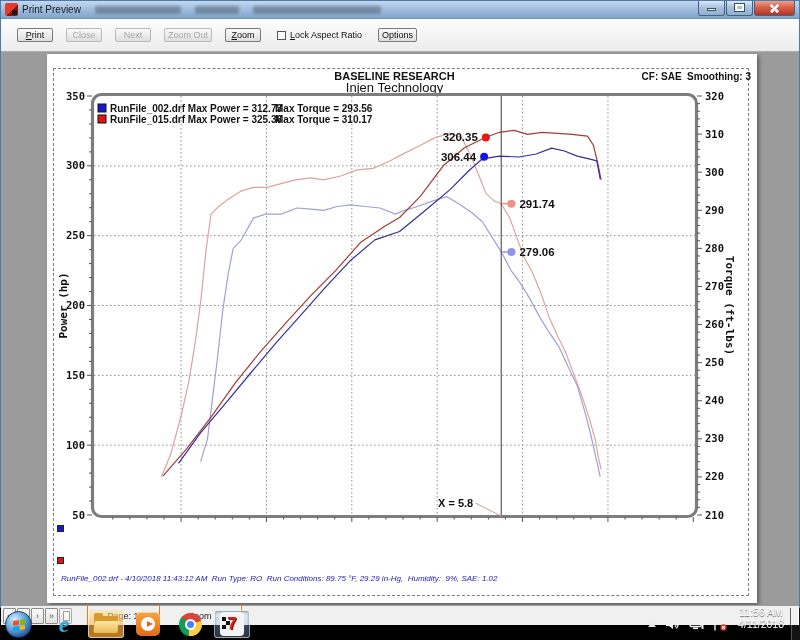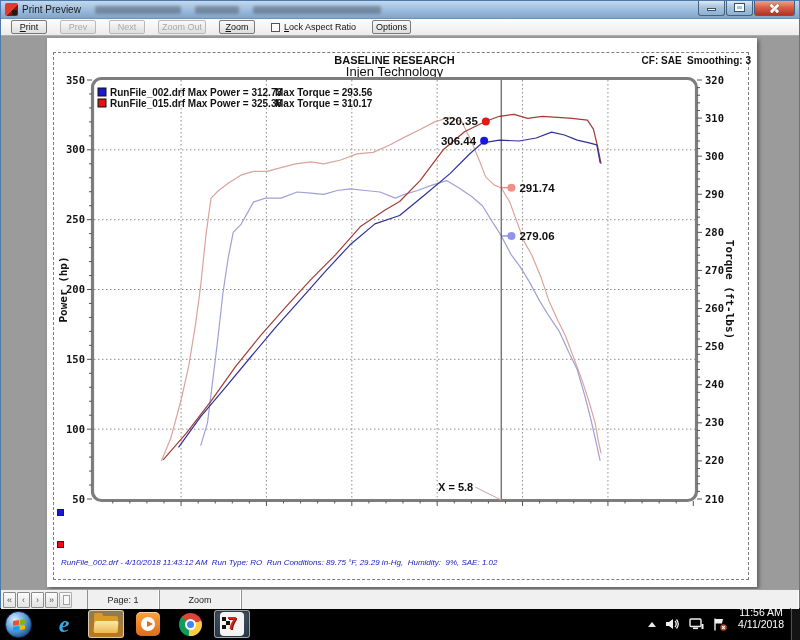--- a/index.html
+++ b/index.html
@@ -16,21 +16,21 @@
   .caption-buttons{position:absolute;right:4px;top:0;display:flex;}
   .cap-btn{width:27px;height:15px;border:1px solid #44627f;border-top:none;border-radius:0 0 3px 3px;background:linear-gradient(#dce9f5,#a9c2dc 45%,#8fb0d2);margin-left:1px;position:relative;}
   .cap-btn.close{width:41px;background:linear-gradient(#efa08c,#d9614a 45%,#b83121);}
   .glyph-min{position:absolute;left:8px;bottom:4px;width:9px;height:3px;background:#fff;border:1px solid #35506b;}
   .glyph-max{position:absolute;left:8px;top:3px;width:9px;height:7px;border:2px solid #fff;box-shadow:0 0 0 1px #35506b;background:transparent;}
   .glyph-x1,.glyph-x2{position:absolute;left:14px;top:3px;width:11px;height:2.5px;background:#fff;border-radius:1px;box-shadow:0 0 1px #5e1208;}
   .glyph-x1{transform:rotate(45deg);top:6px;}
   .glyph-x2{transform:rotate(-45deg);top:6px;}
 
   
-  .toolbar{height:17px;background:linear-gradient(#fdfdfd,#ececec);border-bottom:1px solid #adadad;display:flex;align-items:center;padding-left:10px;}
+  .toolbar{height:33px;background:linear-gradient(#fdfdfd,#ececec);border-bottom:1px solid #adadad;display:flex;align-items:center;padding-left:16px;}
   .tbtn{display:inline-block;height:14px;line-height:12px;min-width:36px;padding:0 3px;text-align:center;background:linear-gradient(#fafafa,#dedede);border:1px solid #7a7a7a;border-radius:2px;font-size:9px;color:#111;margin-right:13px;}
   .tbtn.disabled{color:#a8a8a8;border-color:#b9b9b9;}
   .tbtn.u::first-letter{text-decoration:underline;}
   .chk-wrap{display:flex;align-items:center;margin:0 16px 0 3px;}
   .checkbox{width:9px;height:9px;background:#fff;border:1px solid #555;margin-right:4px;flex:none;}
   .chk-label{font-size:9px;color:#111;white-space:nowrap;}
   .chk-label::first-letter{text-decoration:underline;}
 
   
   .workspace{position:relative;height:553px;background:#9b9b9b;overflow:hidden;}
@@ -115,21 +115,21 @@
         </div>
       <div class="cap-btn close">
           <span class="glyph-x1"></span>
           <span class="glyph-x2"></span>
         </div>
     </div>
   </div>
 
   <div class="toolbar">
     <span class="tbtn u">Print</span>
-    <span class="tbtn disabled">Prev</span>
+    <span class="tbtn disabled">Close</span>
     <span class="tbtn disabled">Next</span>
     <span class="tbtn disabled">Zoom Out</span>
     <span class="tbtn u">Zoom</span>
     <span class="chk-wrap">
       <span class="checkbox"></span>
       <span class="chk-label">Lock Aspect Ratio</span>
     </span>
     <span class="tbtn">Options</span>
   </div>
 

